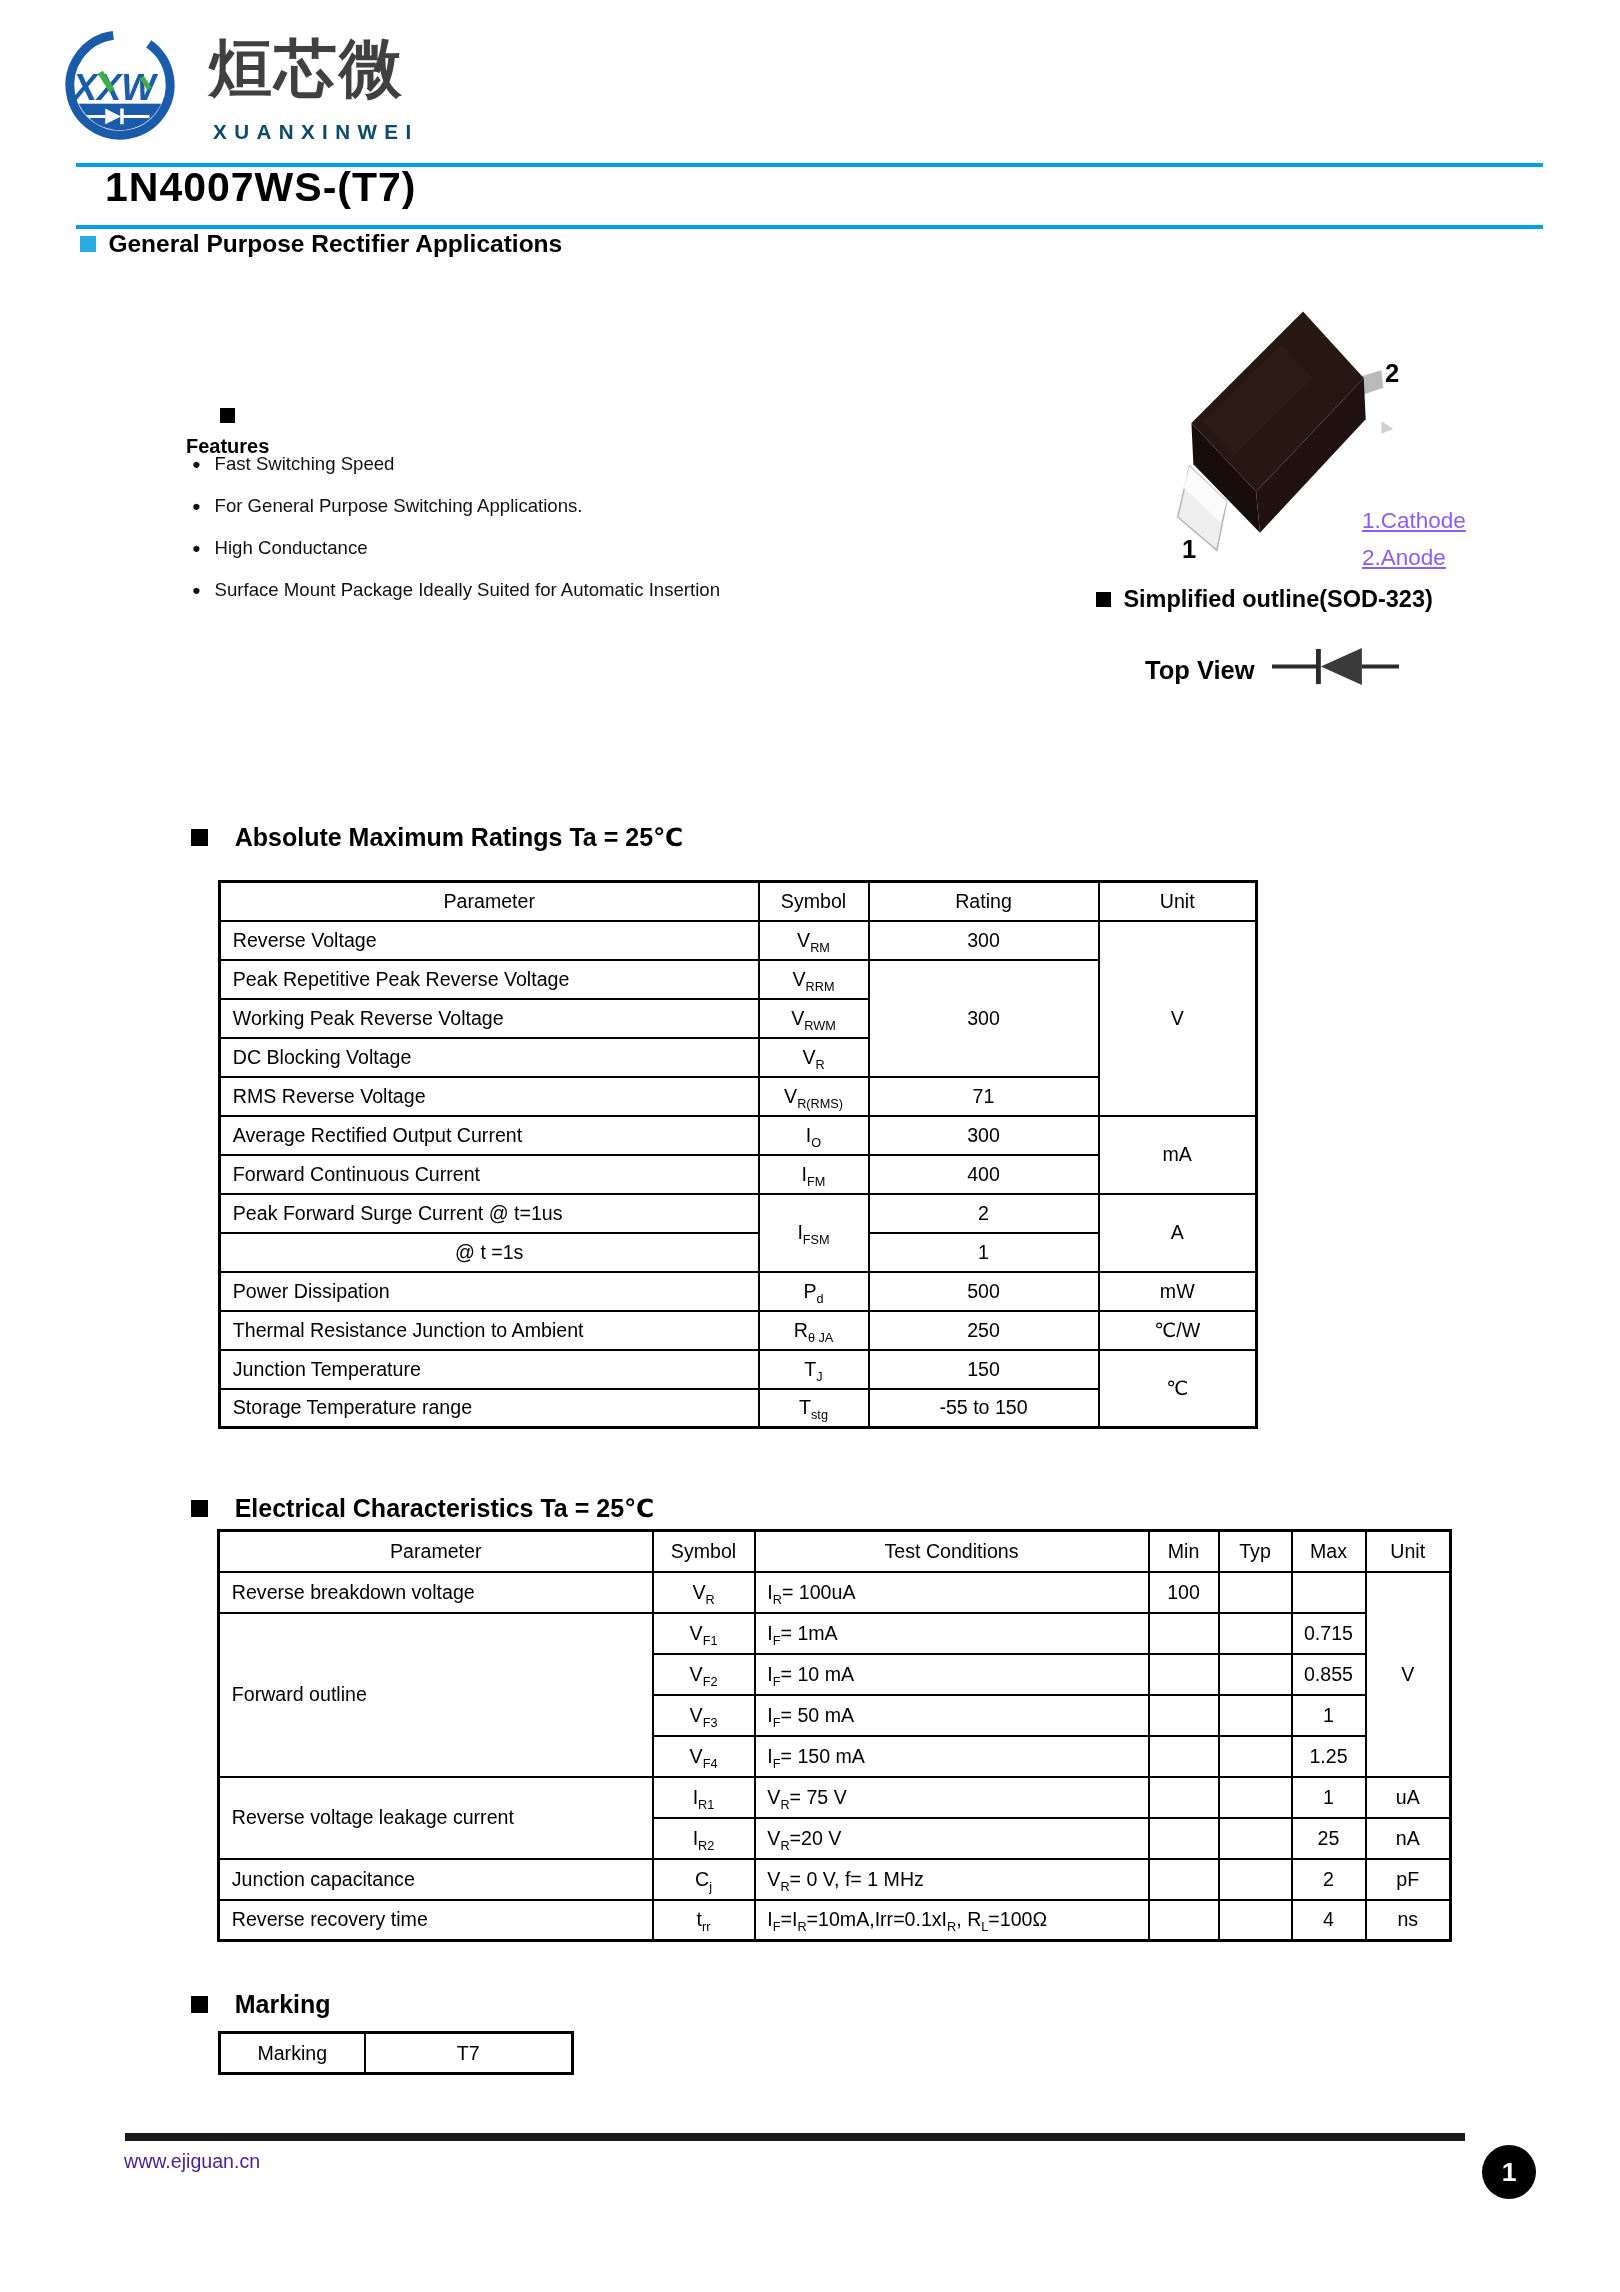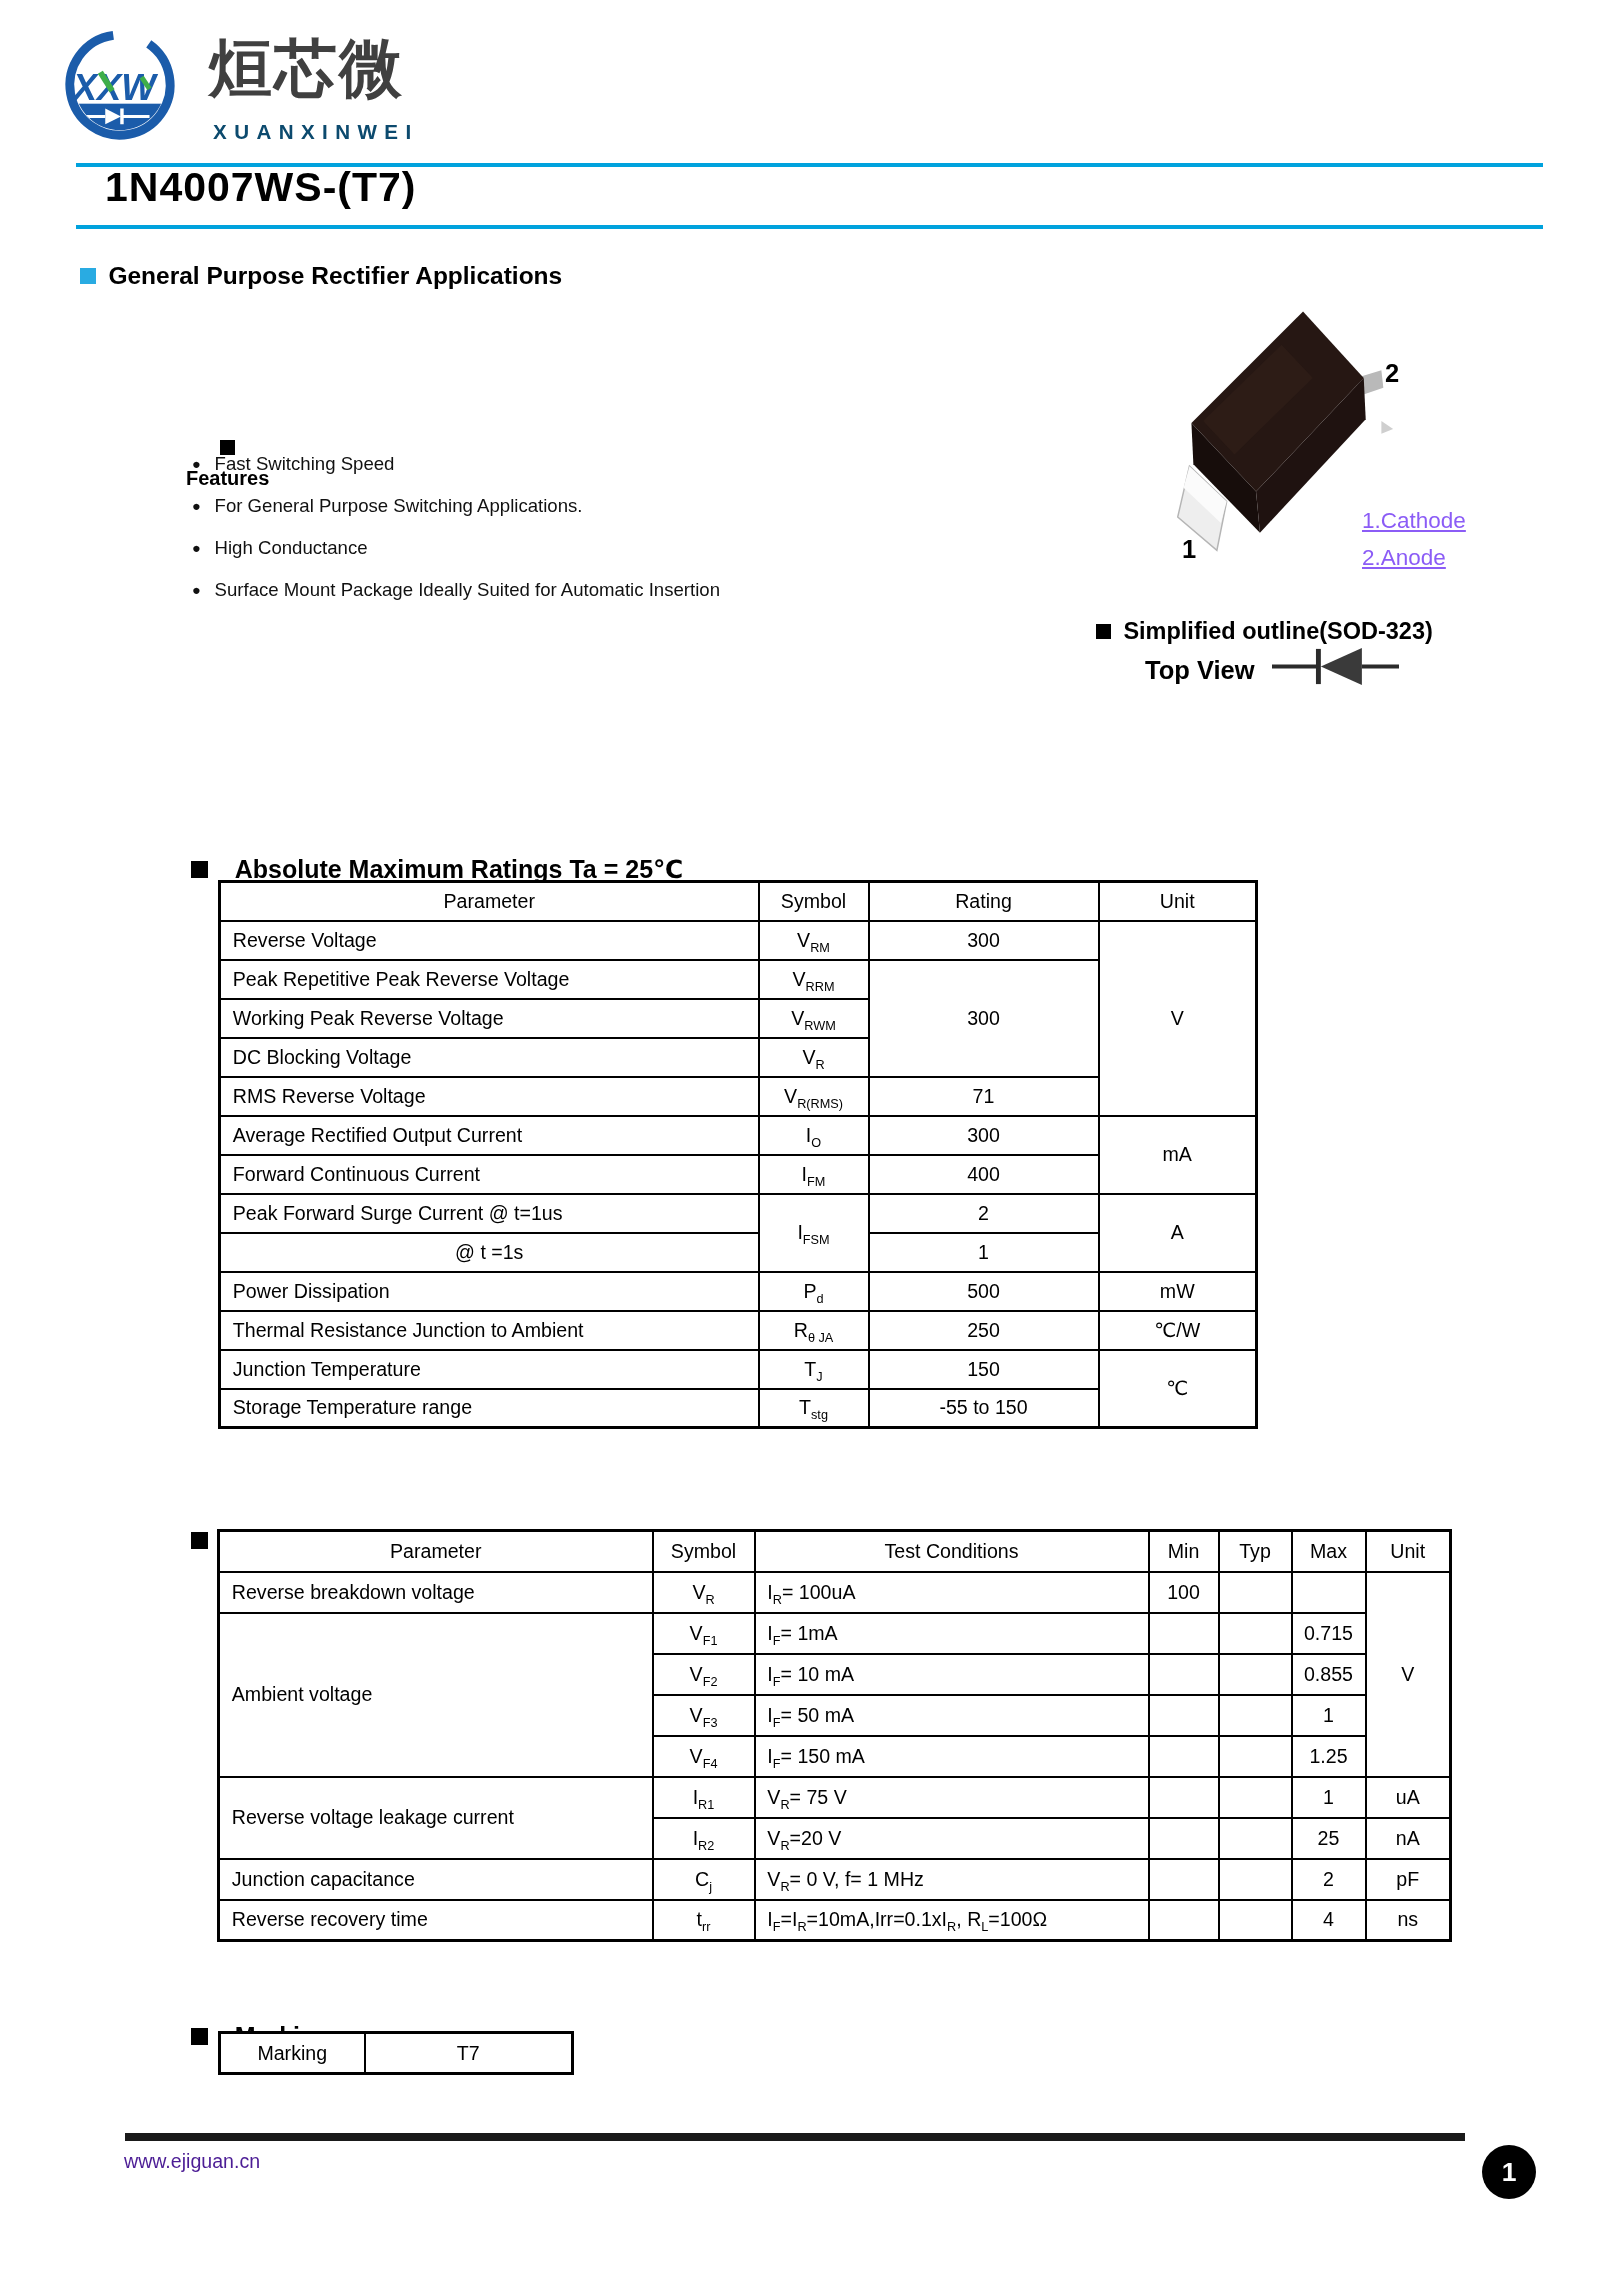--- a/index.html
+++ b/index.html
@@ -9,21 +9,21 @@
     margin:0 auto;overflow:hidden;
   }
   .abs{position:absolute;}
   
   .logo-cn{left:209px;top:25.5px;font-size:63px;font-weight:bold;letter-spacing:2px;color:#404040;}
   .logo-en{left:213px;top:120px;font-size:20.6px;font-weight:600;letter-spacing:7.4px;color:#0c4a6e;}
   .rule{background:#00a2dd;height:3.9px;}
   .rule1{left:76px;top:163px;width:1467px;}
   .rule2{left:76px;top:225px;width:1467px;}
   .part-title{left:105px;top:164px;font-size:41px;font-weight:bold;letter-spacing:1px;}
-  .sec-head{display:flex;align-items:center;gap:12.7px;font-weight:bold;white-space:nowrap;margin-top:32px;}
+  .sec-head{display:flex;align-items:center;gap:12.7px;font-weight:bold;white-space:nowrap;}
   .sq{display:inline-block;flex:none;background:#000;}
   .sq-cyan{background:#29abe2;}
   .app-head{left:80px;top:230px;font-size:24.5px;}
   .app-head .sq{width:15.7px;height:15.7px;}
   
   .feat-head{left:186px;top:408px;font-size:20px;flex-direction:column;}
   .feat-head .sq{width:14.7px;height:14.7px;}
   .feat-item{display:flex;align-items:center;gap:13.7px;font-size:18.6px;color:#111;}
   .feat-item .dot{font-size:14.7px;line-height:1;}
   
@@ -256,21 +256,21 @@
     <tr>
       <td class="l">Reverse breakdown voltage</td>
       <td><span>V</span><sub>R</sub></td>
       <td class="l"><span>I</span><sub>R</sub><span>= 100uA</span></td>
       <td>100</td>
       <td></td>
       <td></td>
       <td rowspan="5">V</td>
     </tr>
     <tr>
-      <td class="l" rowspan="4">Ambient voltage</td>
+      <td class="l" rowspan="4">Forward outline</td>
       <td><span>V</span><sub>F1</sub></td>
       <td class="l"><span>I</span><sub>F</sub><span>= 1mA</span></td>
       <td></td>
       <td></td>
       <td>0.715</td>
     </tr>
     <tr>
       <td><span>V</span><sub>F2</sub></td>
       <td class="l"><span>I</span><sub>F</sub><span>= 10 mA</span></td>
       <td></td>

